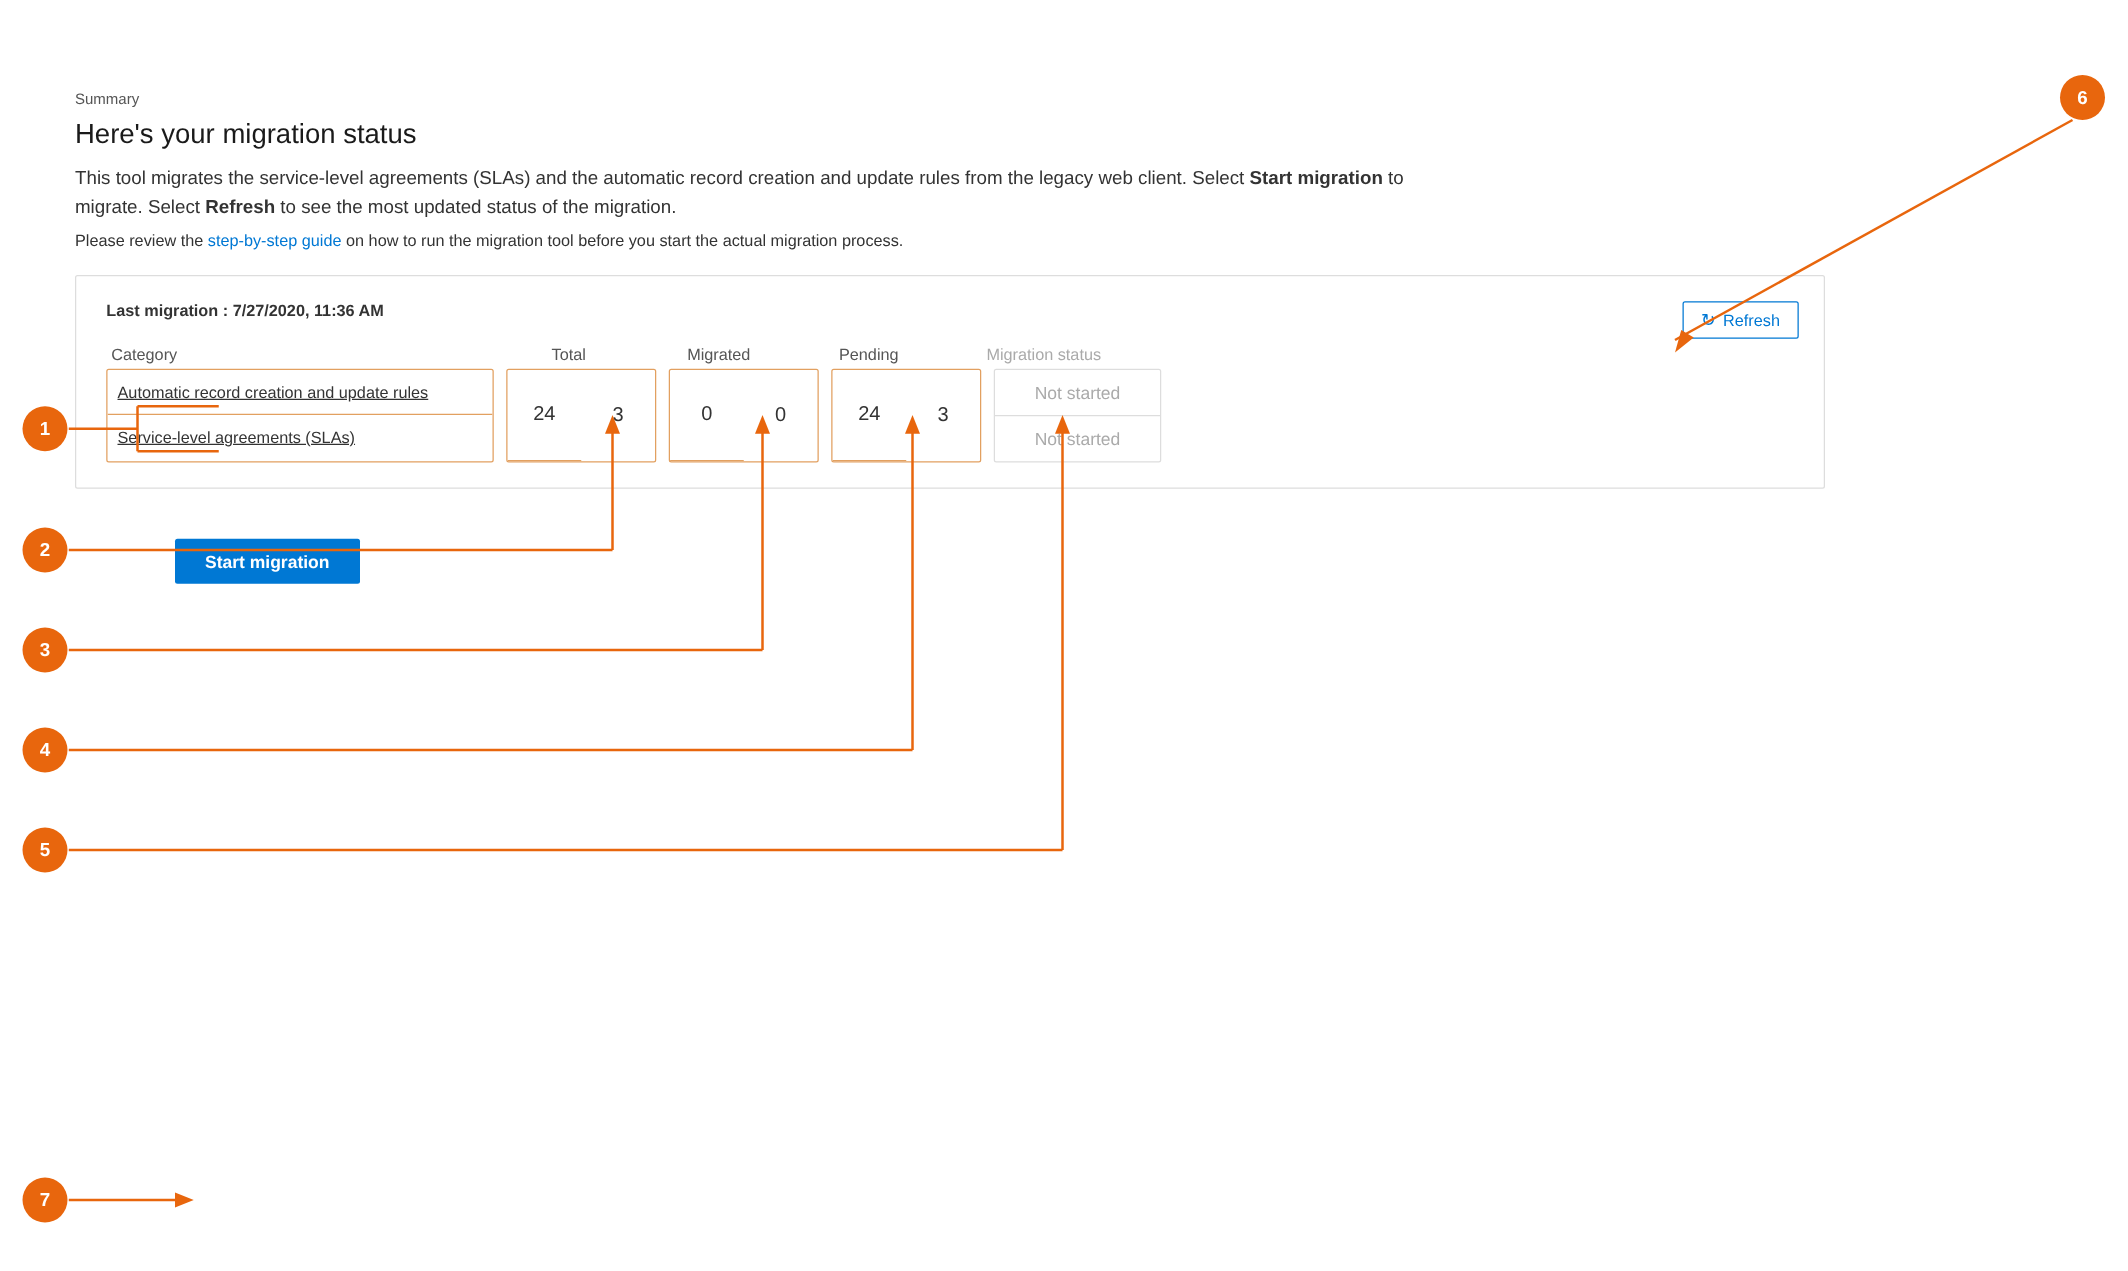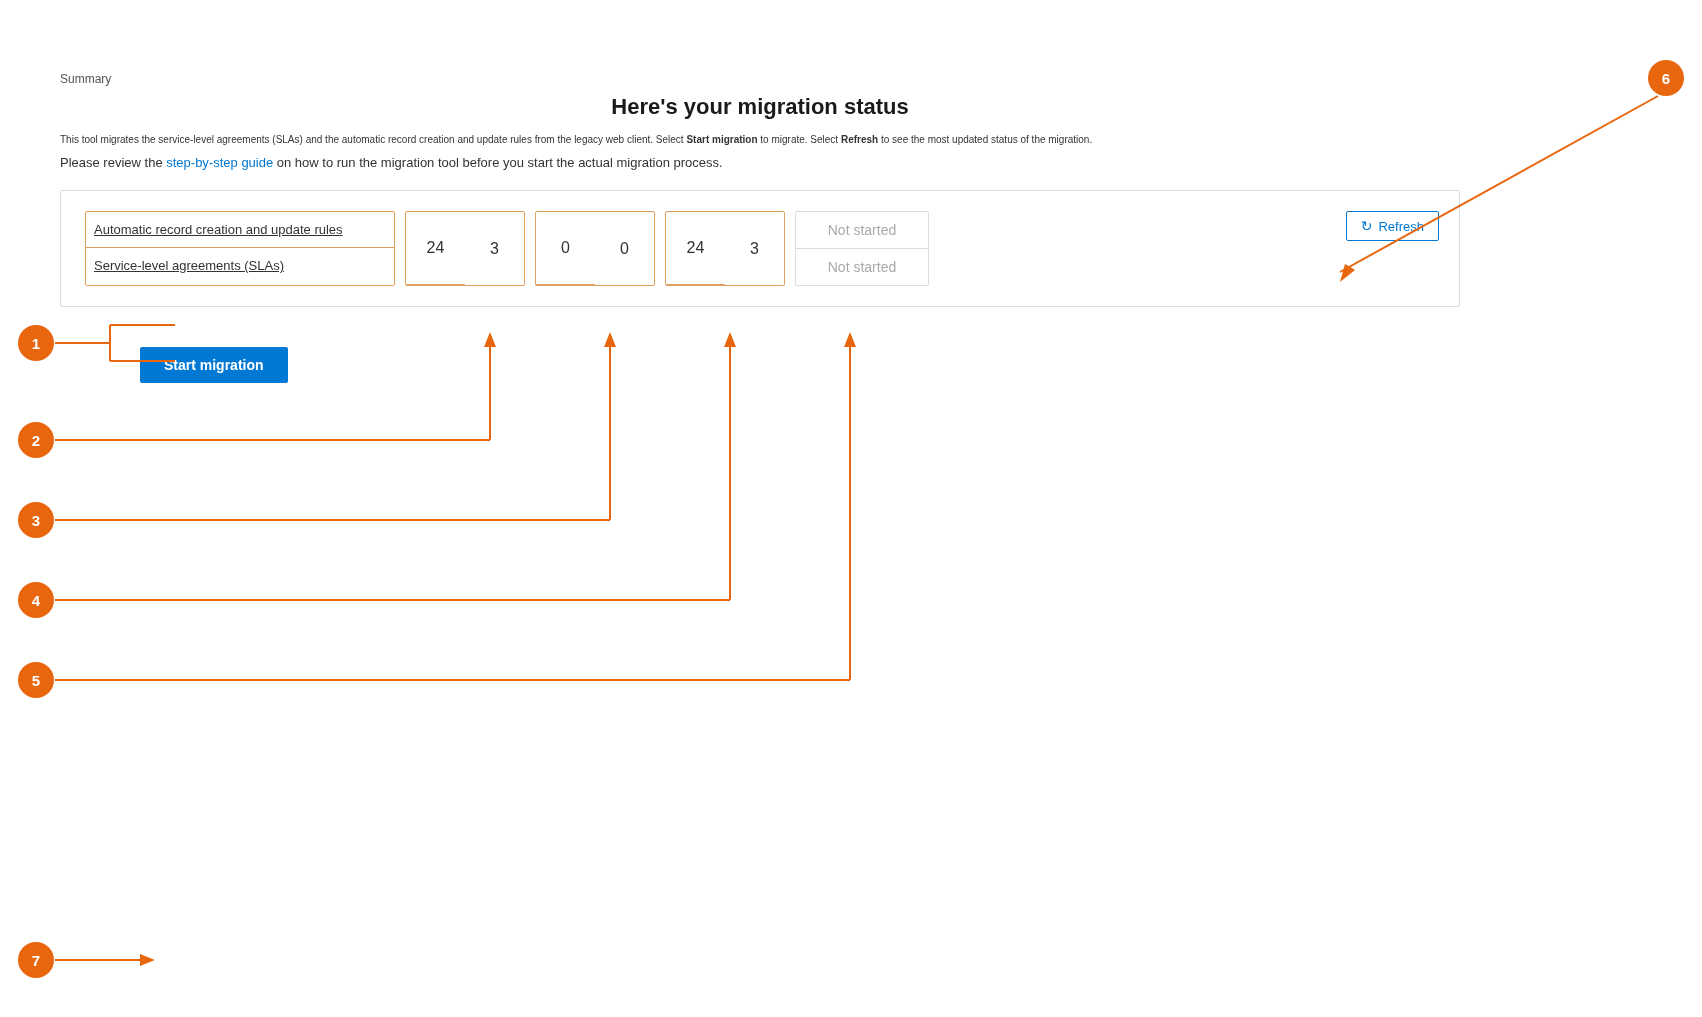--- a/index.html
+++ b/index.html
@@ -13,27 +13,26 @@
       padding: 30px 60px;
       max-width: 1400px;
     }
     .breadcrumb {
       font-size: 12px;
       color: #555;
       margin-bottom: 8px;
     }
     .page-title {
       font-size: 22px;
-      font-weight: 700;
+      font-weight: 400;
       color: #1a1a1a;
       margin-bottom: 12px;
-      text-align: center;
     }
     .description {
-      font-size: 10px;
+      font-size: 15px;
       color: #333;
       margin-bottom: 8px;
       line-height: 1.5;
       max-width: 1100px;
     }
     .description strong {
       font-weight: 700;
     }
     .guide-text {
       font-size: 13px;
@@ -227,26 +226,34 @@
     <div class="breadcrumb">Summary</div>
     <h1 class="page-title">Here's your migration status</h1>
     <p class="description">
       <span>This tool migrates the service-level agreements (SLAs) and the automatic record creation and update rules from the legacy web client. Select </span><strong>Start migration</strong><span> to migrate. Select </span><strong>Refresh</strong><span> to see the most updated status of the migration.</span>
     </p>
     <p class="guide-text">
       <span>Please review the </span><a class="guide-link">step-by-step guide</a><span> on how to run the migration tool before you start the actual migration process.</span>
     </p>
 
     <div class="migration-card">
+      <div class="last-migration">Last migration : 7/27/2020, 11:36 AM</div>
 
       <button class="refresh-btn">
         <span class="refresh-icon">↻</span>
         <span>Refresh</span>
       </button>
 
+      <div class="col-header-row">
+        <div class="col-category">Category</div>
+        <div class="col-total">Total</div>
+        <div class="col-migrated">Migrated</div>
+        <div class="col-pending">Pending</div>
+        <div class="col-status">Migration status</div>
+      </div>
 
       <div class="data-cell-group">
 
         <div class="category-cells">
           <div class="category-cell">Automatic record creation and update rules</div>
           <div class="category-cell">Service-level agreements (SLAs)</div>
         </div>
 
         <div class="value-col">
           <div class="value-cell">24</div>

